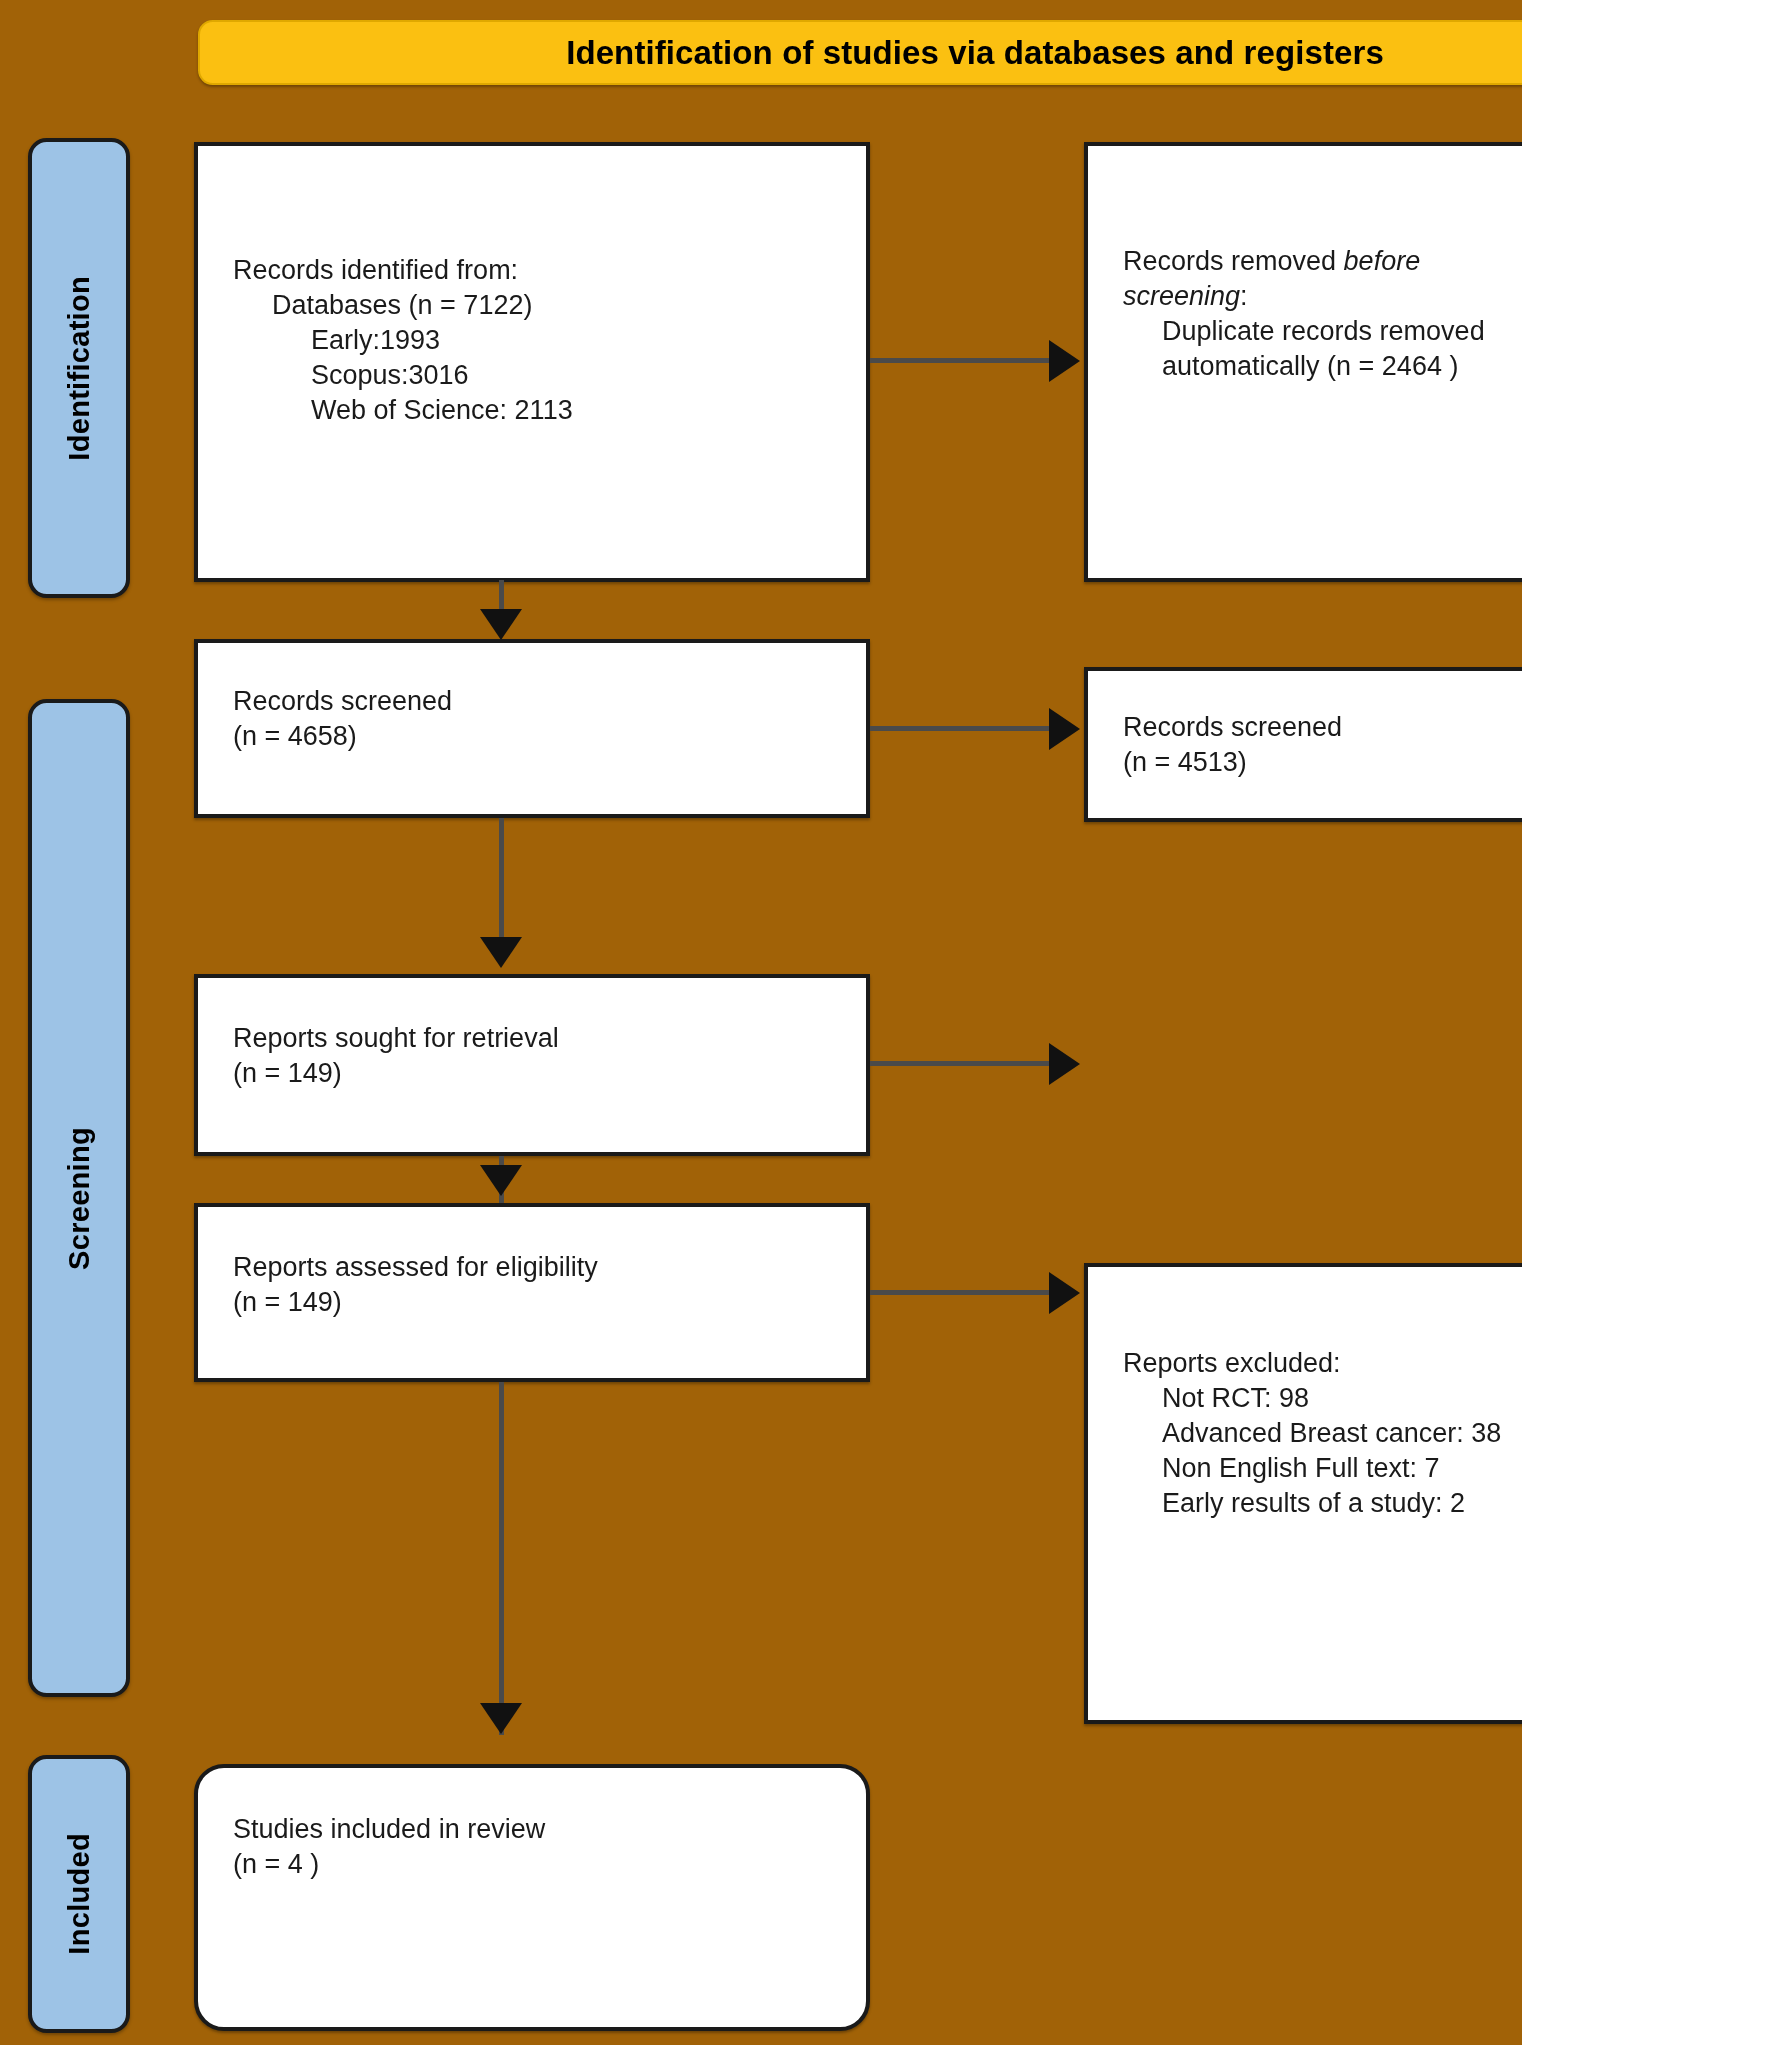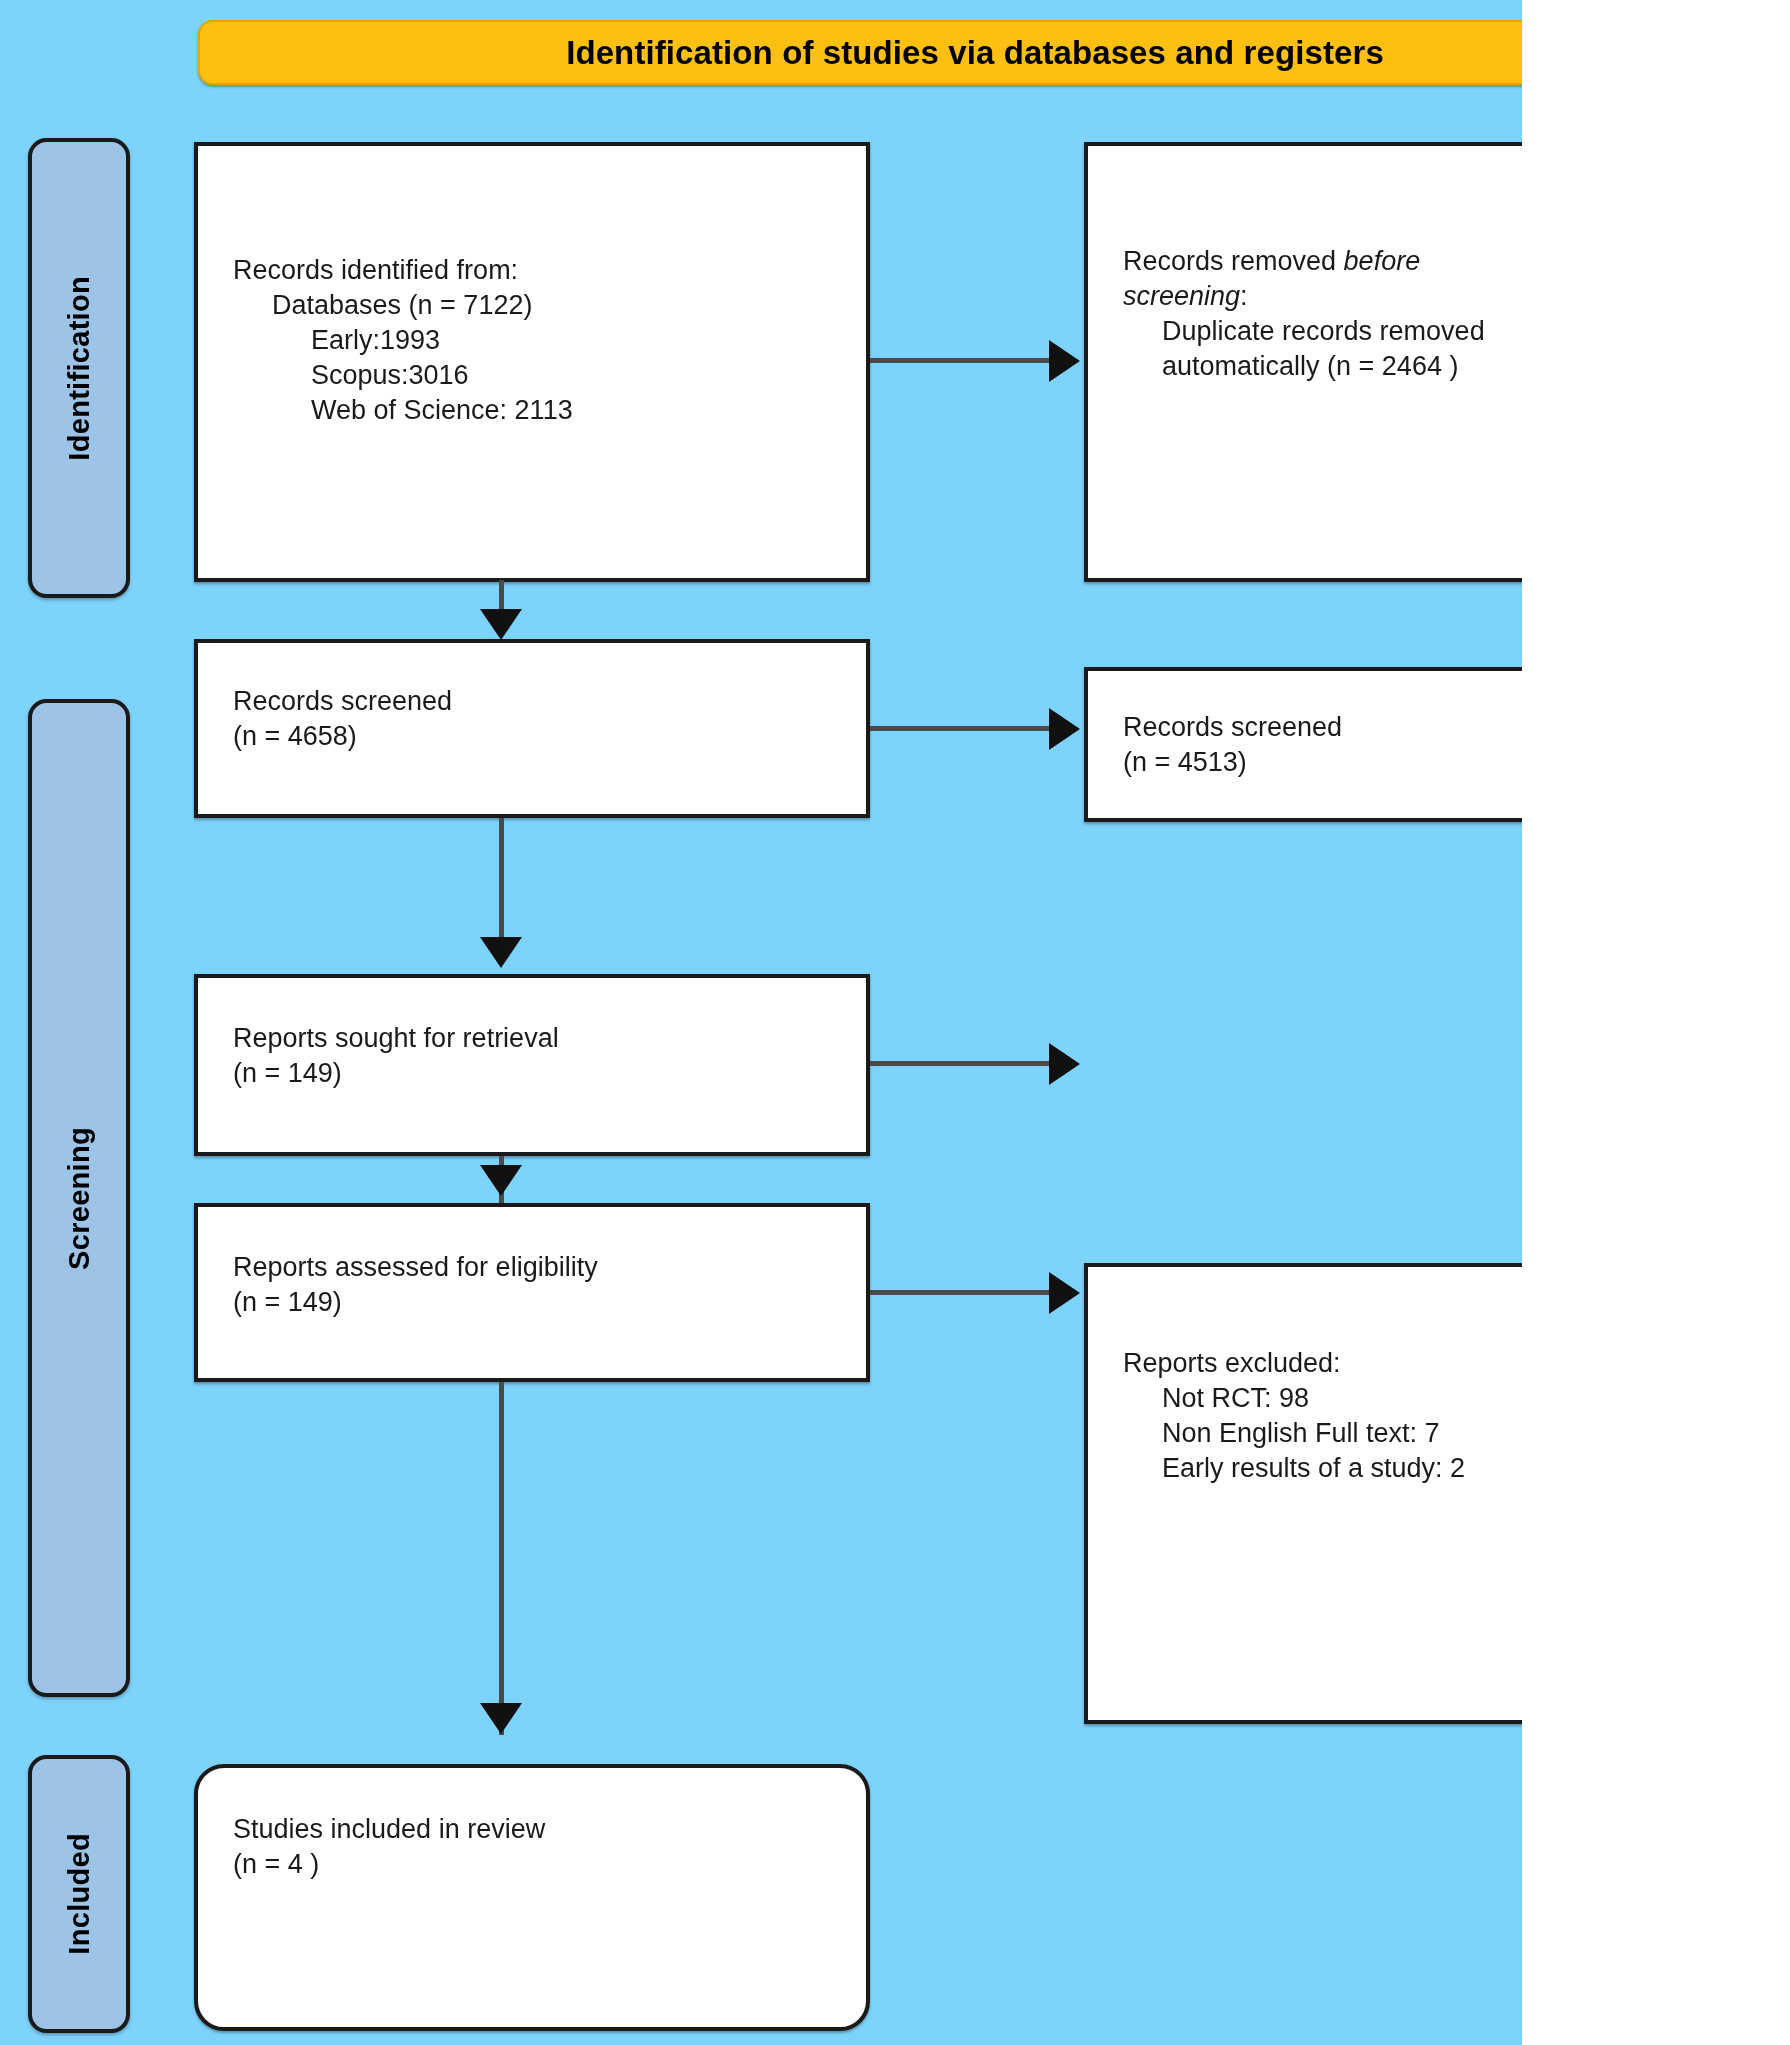--- a/index.html
+++ b/index.html
@@ -8,21 +8,21 @@
     background: #ffffff;
   }
   body {
     font-family: "Liberation Sans", sans-serif;
   }
 
   #diagram {
     position: relative;
     width: 1522px;
     height: 2046px;
-    background: #7dd3fc;
+    background: #a16207;
     overflow: hidden;
   }
 
   
   .header-banner {
     position: absolute;
     left: 198px;
     top: 20px;
     width: 1554px;
     height: 65px;
@@ -222,20 +222,21 @@
       <div class="node-line">Records screened</div>
       <div class="node-line">(n = 4513)</div>
     </div>
   </div>
 
 
   <div class="node col-right r4">
     <div class="node-inner">
       <div class="node-line">Reports excluded:</div>
       <div class="node-line indent-1">Not RCT: 98</div>
+      <div class="node-line indent-1">Advanced Breast cancer: 38</div>
       <div class="node-line indent-1">Non English Full text: 7</div>
       <div class="node-line indent-1">Early results of a study: 2</div>
     </div>
   </div>
 
   <div class="v-line" style="top:580px; height:39px;"></div>
   <div class="v-head" style="top:609px;"></div>
 
   <div class="v-line" style="top:818px; height:127px;"></div>
   <div class="v-head" style="top:937px;"></div>

